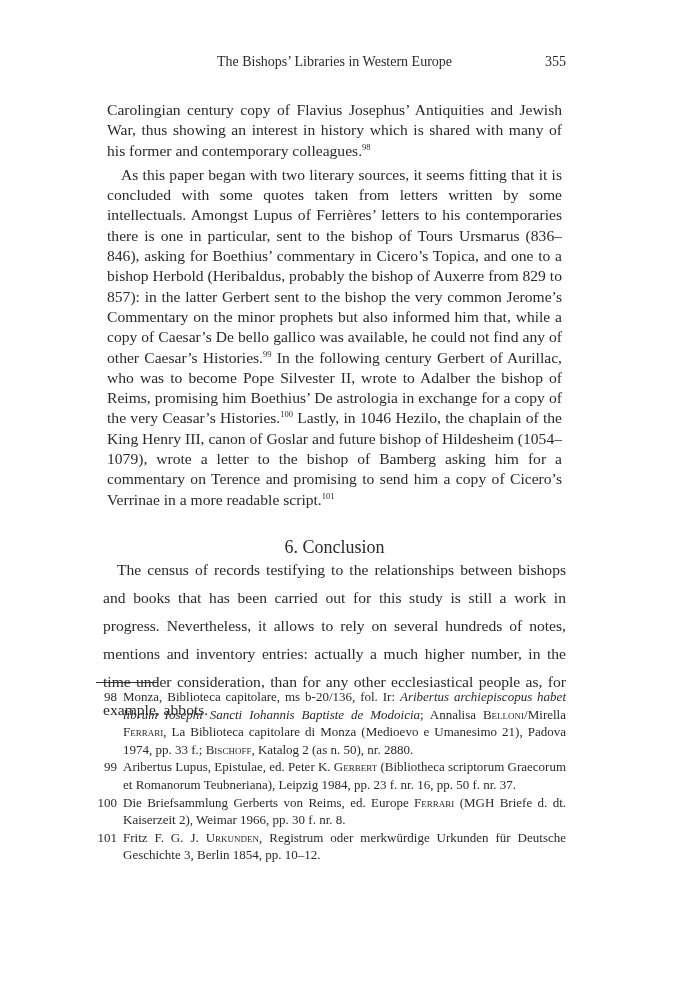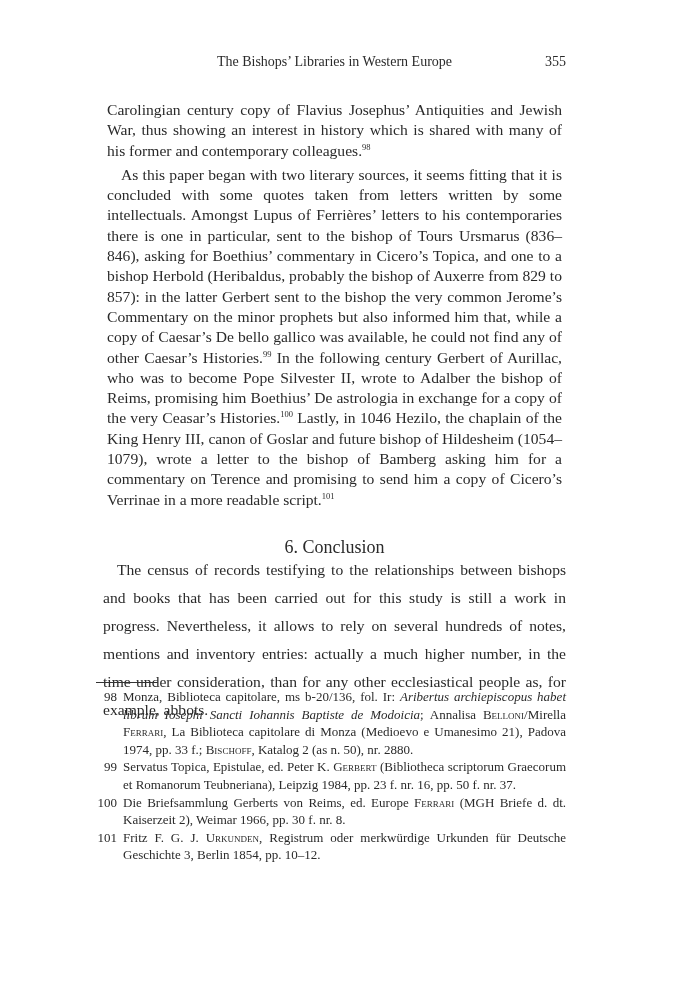--- a/index.html
+++ b/index.html
@@ -64,21 +64,21 @@
 
   <div class="footnote-rule"></div>
 
   <div class="footnotes">
     <div class="footnote">
       <span class="fn-num">98</span>
       <span>Monza, Biblioteca capitolare, ms b-20/136, fol. Ir: </span><span class="it">Aribertus archiepiscopus habet librum Iosephi Sancti Iohannis Baptiste de Modoicia</span><span>; Annalisa </span><span class="sc">Belloni</span><span>/Mirella </span><span class="sc">Ferrari</span><span>, La Biblioteca capitolare di Monza (Medioevo e Umanesimo 21), Padova 1974, pp. 33 f.; </span><span class="sc">Bischoff</span><span>, Katalog 2 (as n. 50), nr. 2880.</span>
     </div>
     <div class="footnote">
       <span class="fn-num">99</span>
-      <span>Servatus Topica, Epistulae, ed. Peter K. </span><span class="sc">Gerbert</span><span> (Bibliotheca scriptorum Graecorum et Romanorum Teubneriana), Leipzig 1984, pp. 23 f. nr. 16, pp. 50 f. nr. 37.</span>
+      <span>Aribertus Lupus, Epistulae, ed. Peter K. </span><span class="sc">Gerbert</span><span> (Bibliotheca scriptorum Graecorum et Romanorum Teubneriana), Leipzig 1984, pp. 23 f. nr. 16, pp. 50 f. nr. 37.</span>
     </div>
     <div class="footnote">
       <span class="fn-num">100</span>
       <span>Die Briefsammlung Gerberts von Reims, ed. Europe </span><span class="sc">Ferrari</span><span> (MGH Briefe d. dt. Kaiserzeit 2), Weimar 1966, pp. 30 f. nr. 8.</span>
     </div>
     <div class="footnote">
       <span class="fn-num">101</span>
       <span>Fritz F. G. J. </span><span class="sc">Urkunden</span><span>, Registrum oder merkwürdige Urkunden für Deutsche Geschichte 3, Berlin 1854, pp. 10–12.</span>
     </div>
   </div>

